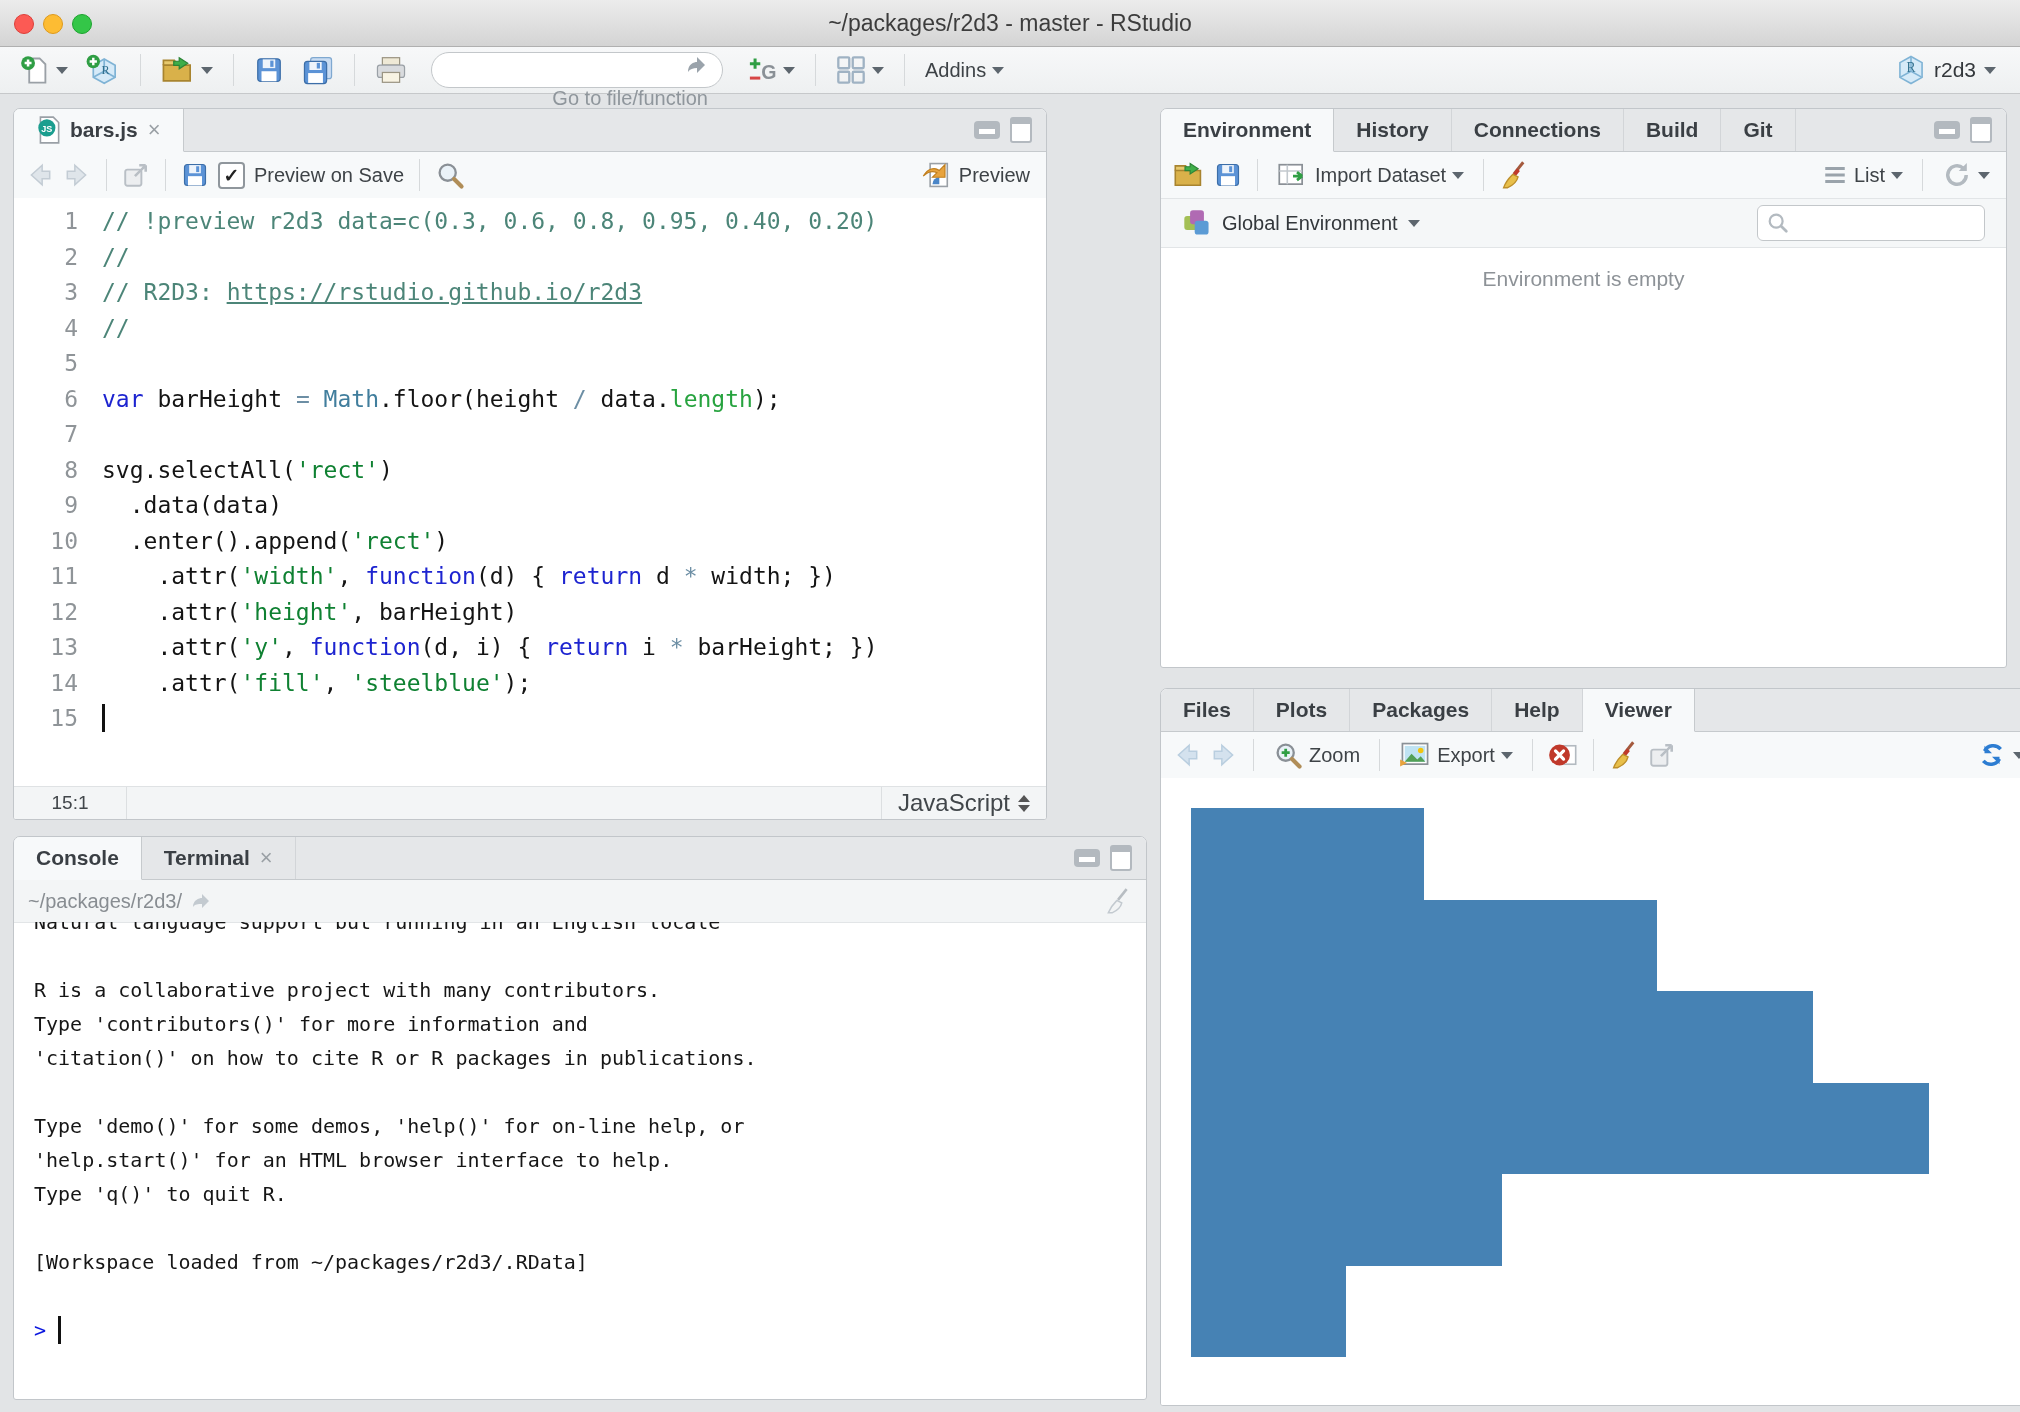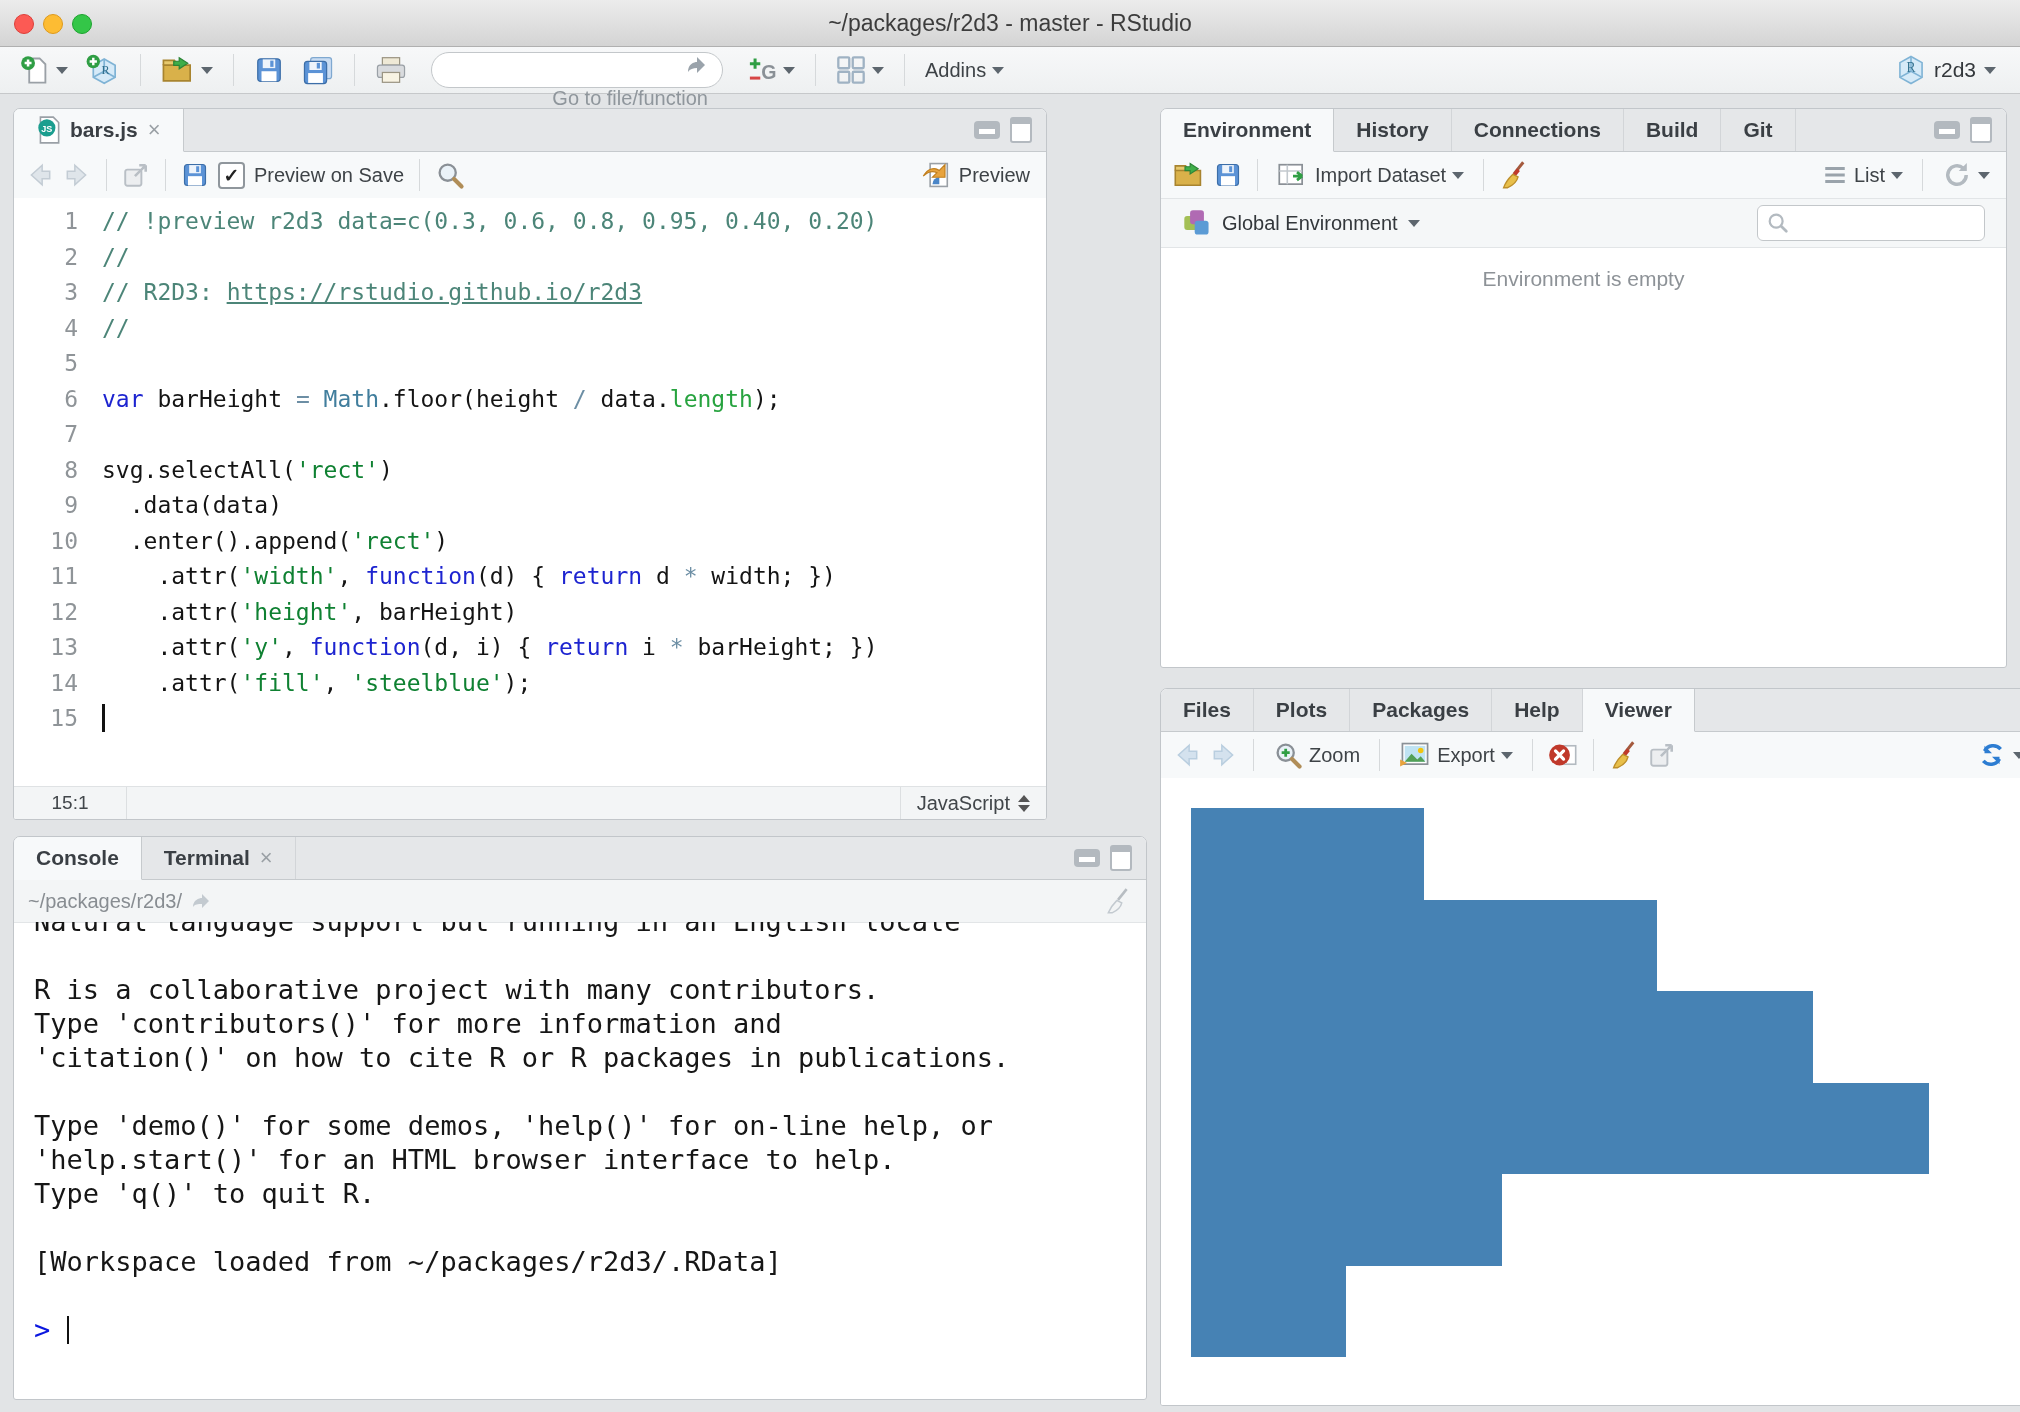--- a/index.html
+++ b/index.html
@@ -58,32 +58,32 @@
   .tk-keyword{color:#1d24d0;}
   .tk-string{color:#0f8132;}
   .tk-const{color:#27a33f;}
   .tk-support{color:#417e9d;}
   .tk-op{color:#6c8ea4;}
   .cursor-bar{display:inline-block;width:2.5px;height:28px;background:#111;vertical-align:middle;margin-top:-4px;}
   .statusbar{position:absolute;left:0;right:0;bottom:0;height:32px;background:#f3f5f6;
     border-top:1px solid #dfe2e4;display:flex;align-items:center;font-size:19px;color:#41464a;}
   .status-cell-left{width:112px;text-align:center;border-right:1px solid #dcdfe1;height:100%;line-height:32px;}
   .status-cell-right{margin-left:auto;border-left:1px solid #dcdfe1;height:100%;line-height:32px;
-    padding:0 16px;display:flex;align-items:center;gap:8px;font-size:20px;}
+    padding:0 16px;display:flex;align-items:center;gap:8px;font-size:24px;}
   .updown{display:inline-flex;flex-direction:column;gap:3px;}
   .updown i{width:0;height:0;border-left:6px solid transparent;border-right:6px solid transparent;display:block;}
   .updown .up{border-bottom:7px solid #555;}
   .updown .dn{border-top:7px solid #555;}
 
   
   .pathbar{height:42px;background:#f3f5f6;border-bottom:1px solid #e2e5e7;display:flex;
     align-items:center;padding:0 14px;gap:8px;}
   .pathbar .path{font-size:20px;font-weight:400;color:#888d92;}
   .console-out{position:absolute;left:0;right:0;top:85px;bottom:0;overflow:hidden;
-    font-family:"DejaVu Sans Mono",monospace;font-size:27px;color:#161616;padding-left:20px;}
+    font-family:"DejaVu Sans Mono",monospace;font-size:20px;color:#161616;padding-left:20px;}
   .console-lines{margin-top:-17px;}
   .c-line{height:34px;line-height:34px;white-space:pre;}
   .c-cmd{color:#0b17df;}
 
   
   .scoperow{height:48px;background:#f5f7f8;border-bottom:1px solid #e2e5e7;display:flex;
     align-items:center;padding:0 21px;gap:10px;}
   .scoperow .lbl{font-size:20px;color:#33373b;font-weight:500;}
   .searchbox{margin-left:auto;width:228px;height:36px;background:#fff;border:1px solid #c3c7ca;
     border-radius:6px;display:flex;align-items:center;padding:0 8px;box-sizing:border-box;gap:6px;}

